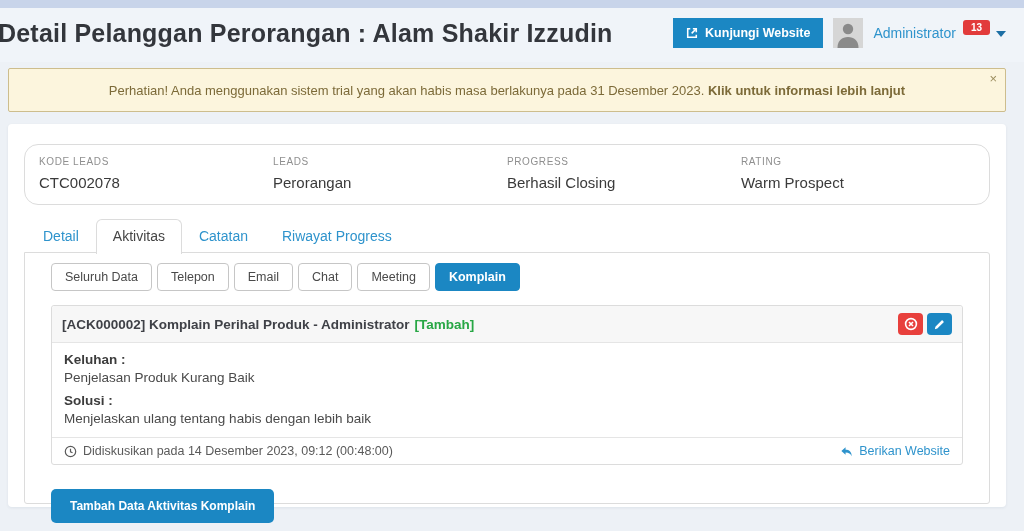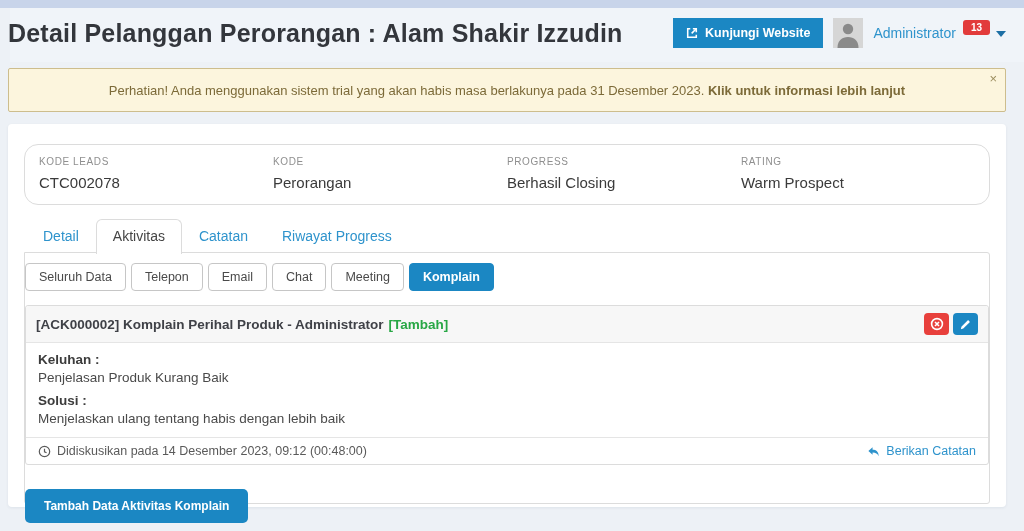--- a/index.html
+++ b/index.html
@@ -13,21 +13,20 @@
     background:var(--page-bg);
     font-family:"Liberation Sans", sans-serif;
     color:#3a3a3a;
   }
   .topstrip{height:8px;background:var(--topstrip);}
   
   .header{
     height:54px;background:var(--header-bg);
     display:flex;align-items:center;justify-content:space-between;
     padding:4px 18px 8px 0;
-    margin-left:10px;
   }
   .page-title{
     font-size:25px;font-weight:600;color:#33363c;letter-spacing:.2px;
     white-space:nowrap;margin-left:-2px;
   }
   .header-right{display:flex;align-items:center;gap:10px;}
   .visit-btn{
     display:inline-flex;align-items:center;gap:7px;border:none;cursor:pointer;
     background:var(--accent);color:#fff;font-family:inherit;
     font-size:12.5px;font-weight:700;padding:8px 13px;border-radius:0;
@@ -80,21 +79,21 @@
   .tab{
     padding:8px 16px 9px;font-size:14px;color:var(--link);cursor:pointer;
     border:1px solid transparent;border-bottom:none;background:none;font-family:inherit;
   }
   .tab.active{
     background:#fff;border-color:var(--border);border-radius:6px 6px 0 0;
     color:#454545;margin-bottom:-1px;padding-bottom:10px;
   }
   .tab-content{
     border:1px solid var(--border);border-radius:0 3px 3px 3px;
-    padding:10px 0 10px;margin-top:-1px;height:252px;position:relative;z-index:1;
+    padding:10px 26px 10px;margin-top:-1px;height:252px;position:relative;z-index:1;
   }
   
   .filters{display:flex;gap:5px;}
   .filter-btn{
     border:1px solid #c6c6c6;background:#fff;color:#4a4a4a;cursor:pointer;
     font-size:12.5px;padding:6px 13px;border-radius:4px;font-family:inherit;
   }
   .filter-btn.active{
     background:var(--accent);border-color:var(--accent);color:#fff;font-weight:600;
   }
@@ -171,21 +170,21 @@
 </div>
 
 <div class="main-card">
 
   <div class="summary-box">
     <div class="summary-field">
       <span class="f-label">KODE LEADS</span>
       <span class="f-value">CTC002078</span>
     </div>
     <div class="summary-field">
-      <span class="f-label">KODE</span>
+      <span class="f-label">LEADS</span>
       <span class="f-value">Perorangan</span>
     </div>
     <div class="summary-field">
       <span class="f-label">PROGRESS</span>
       <span class="f-value">Berhasil Closing</span>
     </div>
     <div class="summary-field">
       <span class="f-label">RATING</span>
       <span class="f-value">Warm Prospect</span>
     </div>
@@ -247,21 +246,21 @@
               </svg>
           </span>
           <span>Didiskusikan pada 14 Desember 2023, 09:12 (00:48:00)</span>
         </span>
         <button class="comment-link">
           <span>
             <svg width="13" height="13" viewBox="0 0 14 14">
                 <path d="M6 2.5 L1.5 6.5 L6 10.5 V8 C9.4 8 11.4 9.2 12.6 12 C12.6 7 9.8 5 6 5 Z" fill="#2e93cc"></path>
               </svg>
           </span>
-          <span>Berikan Catatan</span>
+          <span>Berikan Website</span>
         </button>
       </div>
     </div>
 
     <button class="add-btn">Tambah Data Aktivitas Komplain</button>
 
   </div>
 </div>
 
 </body></html>

